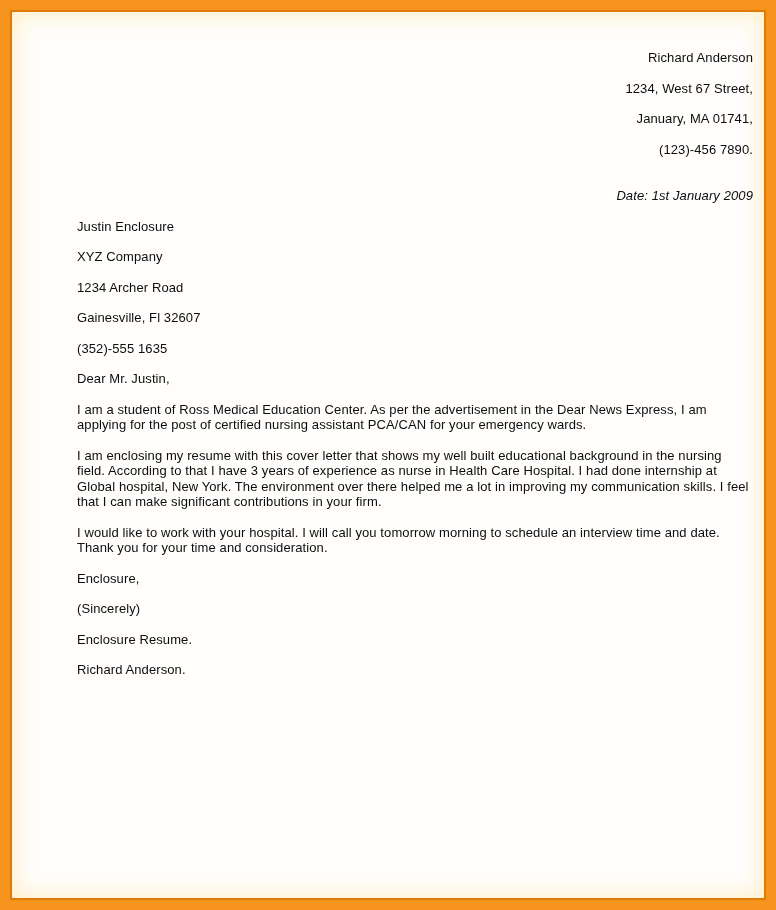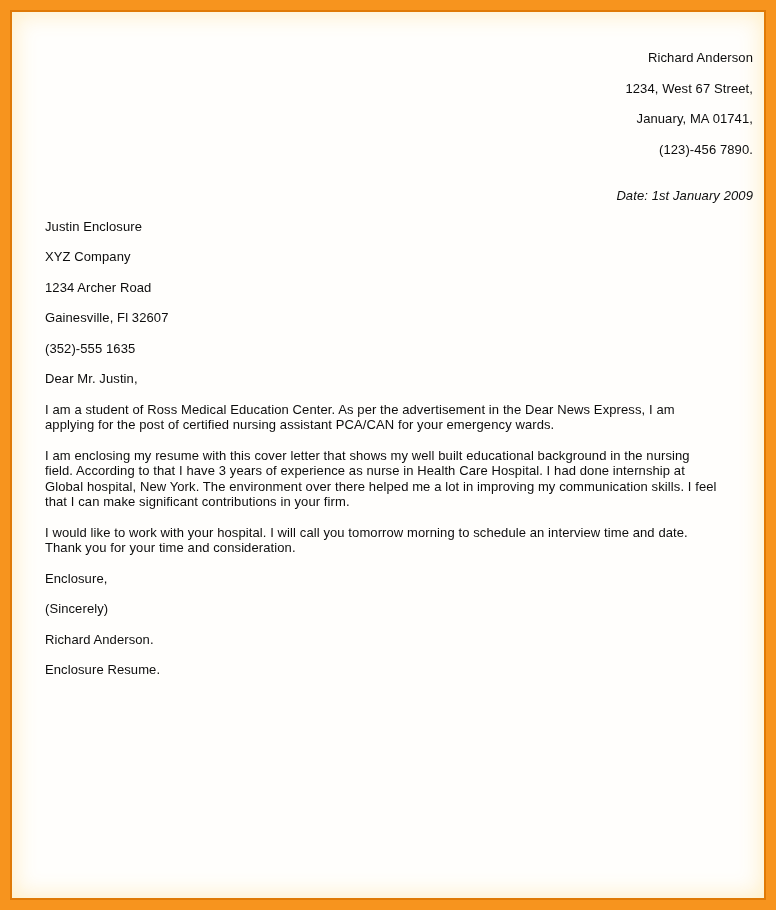--- a/index.html
+++ b/index.html
@@ -18,21 +18,21 @@
       inset 0 0 0 2px #E07A06,
       inset 0 0 22px 4px rgba(255, 236, 190, 0.9);
     font-family: "Liberation Sans", "DejaVu Sans", sans-serif;
     color: #0d0d0d;
     overflow: hidden;
   }
   .letter-content {
     box-sizing: border-box;
     width: 100%;
     height: 100%;
-    padding: 40px 13px 20px 35px;
+    padding: 40px 13px 20px 67px;
   }
   .letter-content p {
     margin: 0 0 15px 0;
     font-size: 13px;
     line-height: 15.5px;
     letter-spacing: 0.1px;
   }
   .right {
     text-align: right;
   }
@@ -74,18 +74,18 @@
     <p class="para">I am enclosing my resume with this cover letter that shows my well built educational background in the nursing
 field. According to that I have 3 years of experience as nurse in Health Care Hospital. I had done internship at
 Global hospital, New York. The environment over there helped me a lot in improving my communication skills. I feel
 that I can make significant contributions in your firm.</p>
     <p class="para">I would like to work with your hospital. I will call you tomorrow morning to schedule an interview time and date.
 Thank you for your time and consideration.</p>
 
     <div>
       <p>Enclosure,</p>
       <p>(Sincerely)</p>
+      <p>Enclosure Resume.</p>
       <p>Richard Anderson.</p>
-      <p>Enclosure Resume.</p>
     </div>
 
   </div>
 </div>
 
 </body></html>

